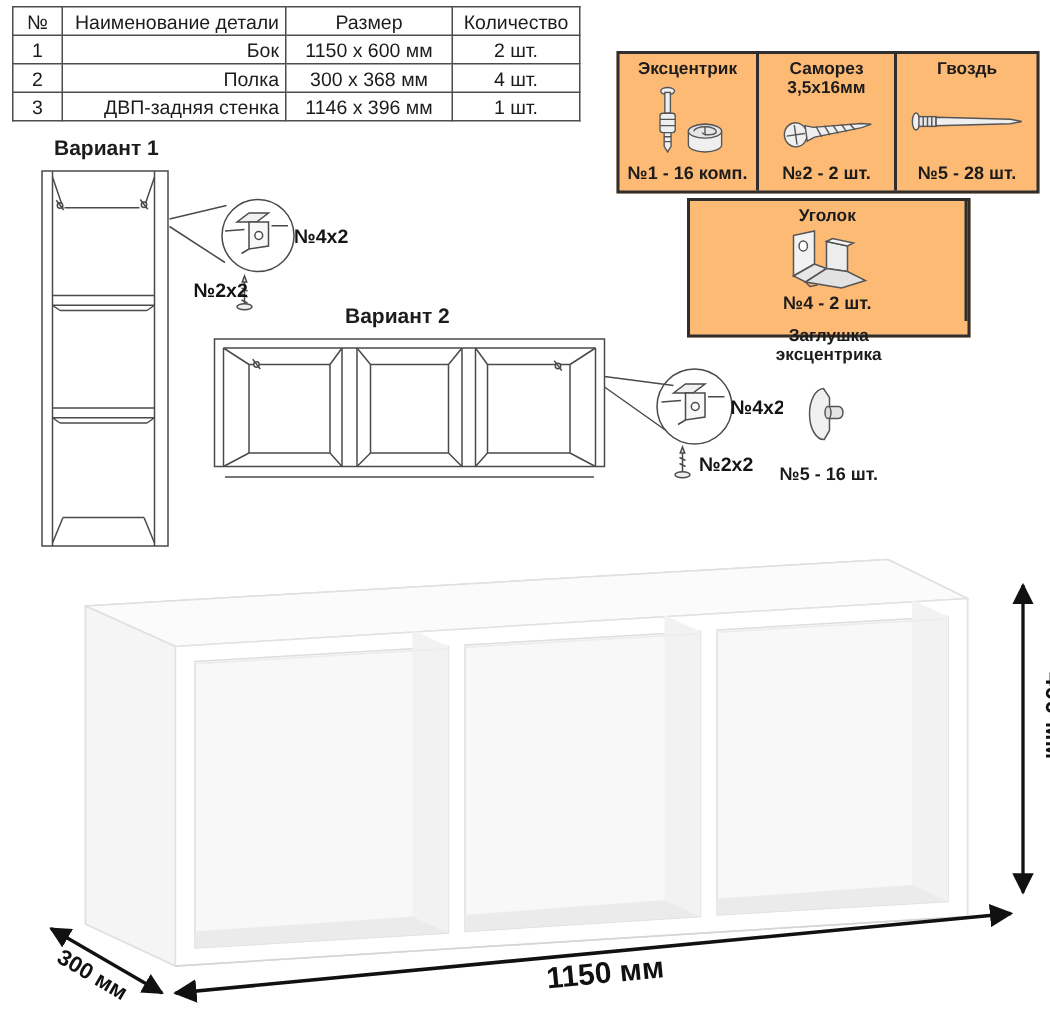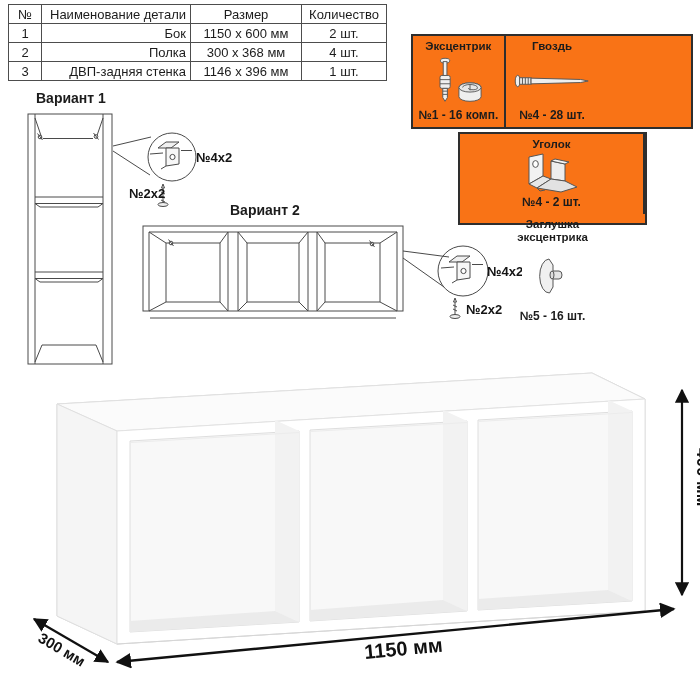--- a/index.html
+++ b/index.html
@@ -10,21 +10,21 @@
   
   .parts-table{border-collapse:collapse;font-size:13px;}
   .parts-table td,.parts-table th{border:1px solid #4d4d4d;height:18px;padding:0 4px;
      font-weight:normal;white-space:nowrap;}
   .col-num{width:24px;text-align:center;}
   .col-name{width:140px;text-align:right;}
   .col-size{width:102px;text-align:center;}
   .col-qty{width:76px;text-align:center;}
 
   
-  .hw-box{display:grid;border:2px solid #2e2e2e;background:#f97316;}
+  .hw-box{display:grid;border:2px solid #2e2e2e;background:#fdba74;}
   .hw-row1{grid-template-columns:1fr 1fr 1fr;}
   .hw-row2{grid-template-columns:1fr;}
   .hw-cell{display:flex;flex-direction:column;align-items:center;justify-content:space-between;
      border-right:2px solid #2e2e2e;padding:4px 2px 5px 2px;min-width:0;}
   .hw-cell:last-child{border-right:none;gap:12px;}
   .hw-title{font-size:11.5px;font-weight:bold;text-align:center;line-height:1.15;}
   .hw-title span{display:block;}
   .hw-count{font-size:12px;font-weight:bold;white-space:nowrap;}
   .hw-icon{flex:1;display:flex;align-items:center;justify-content:center;}
 
@@ -91,36 +91,58 @@
             <ellipse cx="45" cy="33" rx="12" ry="5" fill="#e6e6e6"></ellipse>
             <path d="M37,33 a8,3.2 0 0 1 16,0 a5,2 0 0 1 -10,1" fill="none"></path>
             <line x1="45" y1="30" x2="45" y2="36"></line>
           </g>
         </svg>
       </div>
       <div class="hw-count">№1 - 16 комп.</div>
     </div>
     <div class="hw-cell">
       <div class="hw-title">
+          <span>Саморез</span>
+          <span>3,5х16мм</span>
+        </div>
+      <div class="hw-icon">
+        <svg width="66" height="34" viewBox="0 0 70 36">
+          <g stroke="#555" stroke-width="1" fill="#efefef" transform="rotate(-8 35 18)">
+            <ellipse cx="13" cy="18" rx="8" ry="8.5"></ellipse>
+            <line x1="13" y1="11" x2="13" y2="25"></line>
+              <line x1="6.5" y1="18" x2="19.5" y2="18"></line>
+            <path d="M20.5,12.5 L26,14.5 L60,16.5 L67,18 L60,19.5 L26,21.5 L20.5,23.5 z"></path>
+            <line x1="28" y1="14" x2="31" y2="22"></line>
+              <line x1="34" y1="14.4" x2="37" y2="21.6"></line>
+            <line x1="40" y1="14.8" x2="43" y2="21.2"></line>
+              <line x1="46" y1="15.2" x2="49" y2="20.8"></line>
+            <line x1="52" y1="15.7" x2="55" y2="20.3"></line>
+          </g>
+        </svg>
+      </div>
+      <div class="hw-count">№2 - 2 шт.</div>
+    </div>
+    <div class="hw-cell">
+      <div class="hw-title">
           <span>Гвоздь</span>
           <span></span>
         </div>
       <div class="hw-icon">
         <svg width="80" height="22" viewBox="0 0 84 22">
           <g stroke="#555" stroke-width="1" fill="#efefef">
             <ellipse cx="6" cy="11" rx="2.6" ry="6"></ellipse>
             <rect x="8" y="7.6" width="12" height="6.8" fill="#e8e8e8"></rect>
             <line x1="11" y1="7.6" x2="11" y2="14.4"></line>
               <line x1="14" y1="7.6" x2="14" y2="14.4"></line>
               <line x1="17" y1="7.6" x2="17" y2="14.4"></line>
             <path d="M20,8 L72,9.4 L80,11 L72,12.6 L20,14 z"></path>
           </g>
         </svg>
       </div>
-      <div class="hw-count">№4 - 28 шт.</div>
+      <div class="hw-count">№5 - 28 шт.</div>
     </div>
   </div>
 
   <div class="abs hw-box hw-row2" style="left:458px;top:132px;width:185px;height:89px;">
     <div class="hw-cell">
       <div class="hw-title">
           <span>Уголок</span>
           <span></span>
         </div>
       <div class="hw-icon">

